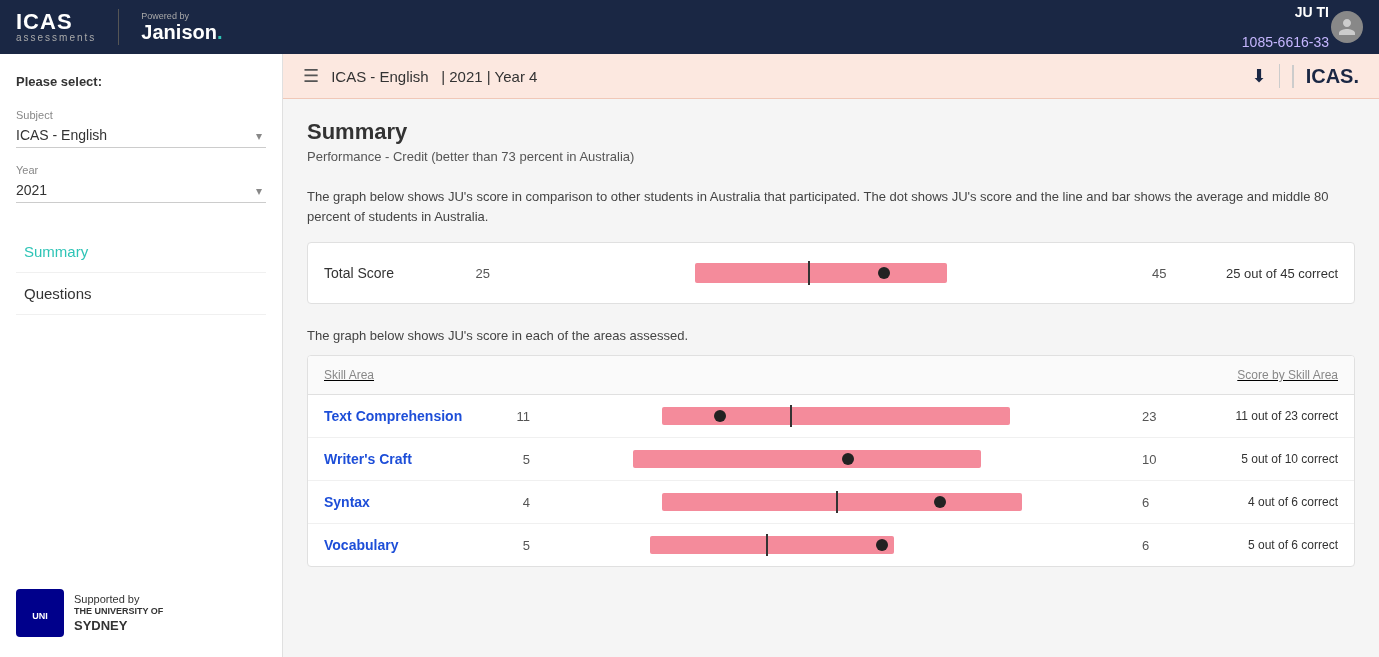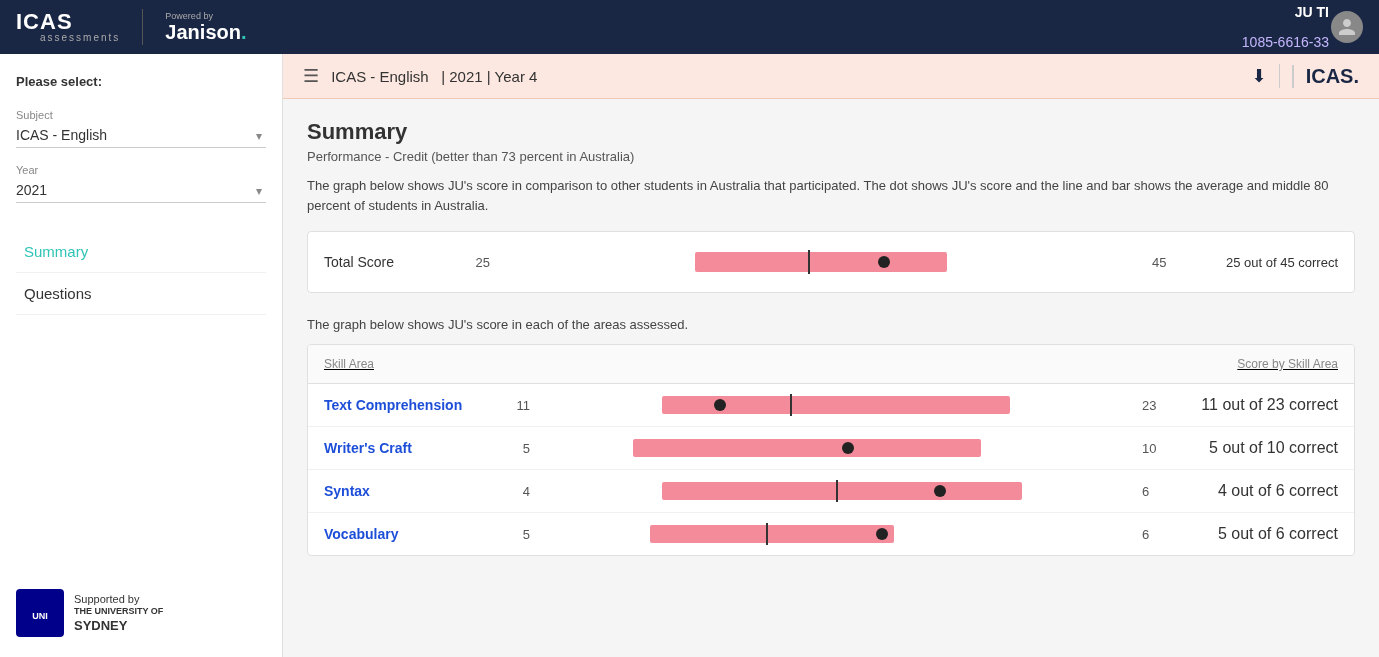--- a/index.html
+++ b/index.html
@@ -27,21 +27,20 @@
     .icas-logo .icas-text {
       color: #fff;
       font-size: 22px;
       font-weight: bold;
       letter-spacing: 1px;
     }
     .icas-logo .assessments-text {
       color: #aaa;
       font-size: 10px;
       letter-spacing: 2px;
-      margin-left: 24px;
     }
     .logo-divider {
       width: 1px;
       height: 36px;
       background: #555;
     }
     .powered-by {
       display: flex;
       flex-direction: column;
       align-items: flex-start;
@@ -235,21 +234,21 @@
     }
     .content-title {
       font-size: 22px;
       font-weight: bold;
       color: #333;
       margin-bottom: 4px;
     }
     .content-subtitle {
       font-size: 13px;
       color: #555;
-      margin-bottom: 12px;
+      margin-bottom: 23px;
     }
     .content-description {
       font-size: 13px;
       color: #444;
       margin-bottom: 16px;
       line-height: 1.5;
     }
 
     
     .score-card {
@@ -383,21 +382,21 @@
       align-items: center;
     }
     .skill-score-max {
       width: 30px;
       font-size: 13px;
       color: #555;
       flex-shrink: 0;
     }
     .skill-result {
       width: 150px;
-      font-size: 16px;
+      font-size: 12px;
       color: #333;
       text-align: right;
       flex-shrink: 0;
     }
   </style>
 </head>
 <body>
 
 <header class="header">
   <div class="header-logo">

